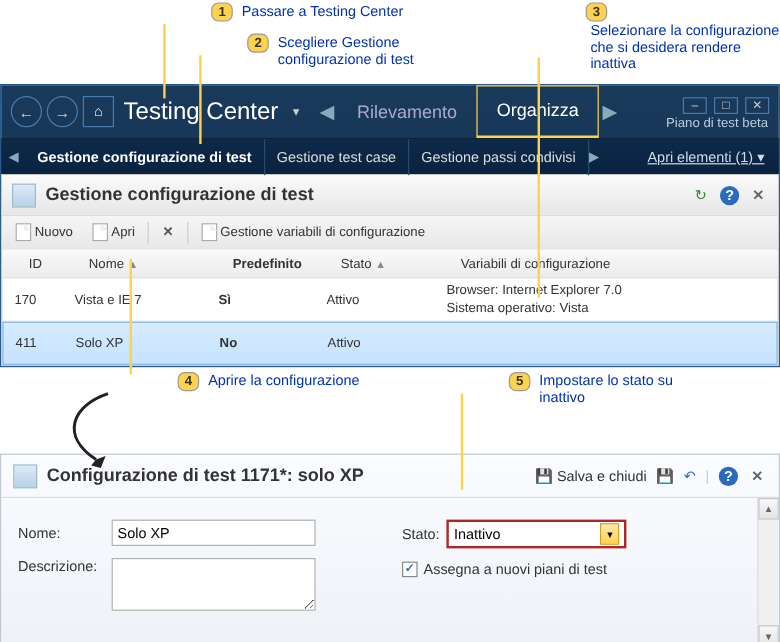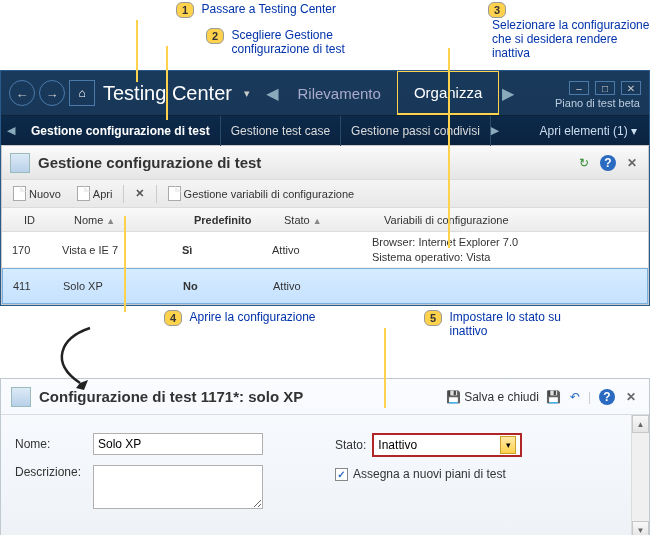--- a/index.html
+++ b/index.html
@@ -25,21 +25,21 @@
   .main-tab.active { border: 1px solid #ffd24d; border-bottom: 2px solid #ffd24d; color: #fff; }
   .window-controls { margin-left: auto; display: flex; gap: 6px; align-items: flex-start; }
   .win-ctrl { width: 20px; height: 14px; border: 1px solid #4a7aaa; color: #ccc; font-size: 10px; display: flex; align-items: center; justify-content: center; margin-top:-10px; }
   .plan-label { position: absolute; right: 10px; top: 97px; color: #bcd; font-size: 11px; }
   
   
   .subtabs { display: flex; align-items: center; height: 30px; background: linear-gradient(#0d2a4a, #0a2240); padding: 0 6px; color: #ddd; border-top: 1px solid #123; }
   .sub-arrow { width: 14px; color: #8ab; font-size: 11px; }
   .sub-tab { padding: 0 10px; height: 30px; display: flex; align-items: center; color: #ddd; font-size: 12px; border-right: 1px solid #2a4a6a; }
   .sub-tab.active { color: #fff; font-weight: bold; }
-  .sub-right { margin-left: auto; color: #cde; padding-right: 6px; }
+  .sub-right { margin-left: auto; color: #cde; padding-right: 6px; text-decoration: underline; }
   
   
   .panel { background: #fff; border: 1px solid #c9c9c9; margin: 0; }
   .panel-header { display: flex; align-items: center; height: 34px; background: linear-gradient(#fafafa, #e6e6e6); border-bottom: 1px solid #dcdcdc; padding: 0 8px; }
   .panel-icon { width: 20px; height: 20px; background: linear-gradient(#ddeaf7, #b8d0e8); border: 1px solid #9bb; margin-right: 8px; }
   .panel-title { font-size: 15px; font-weight: bold; color: #333; flex: 1; }
   .panel-actions { display: flex; gap: 8px; align-items: center; }
   .small-icon { width: 16px; height: 16px; display: inline-flex; align-items: center; justify-content: center; font-size: 12px; }
   .help-icon { color: #fff; background: #2a6ac0; border-radius: 50%; font-weight: bold; }
   .close-icon { color: #666; font-weight: bold; }
@@ -197,21 +197,21 @@
     <div class="grid-row selected">
       <div class="col-id">411</div>
       <div class="col-name">Solo XP</div>
       <div class="col-pred">No</div>
       <div class="col-stato">Attivo</div>
     </div>
   </div>
 </div>
 
 <div class="mid-callouts">
-  <div class="callout" style="left:116px; top:4px;">
+  <div class="callout" style="left:100px; top:4px;">
     <div class="callout-line" style="left:8px; top:-94px; width:2px; height:96px;"></div>
     <span class="callout-tag">4</span>
     <span class="callout-text">Aprire la configurazione</span>
   </div>
   <div class="callout" style="left:376px; top:4px;">
     <div class="callout-line" style="left:8px; top:18px; width:2px; height:80px;"></div>
     <span class="callout-tag">5</span>
     <span class="callout-text">Impostare lo stato su inattivo</span>
   </div>
 </div>

